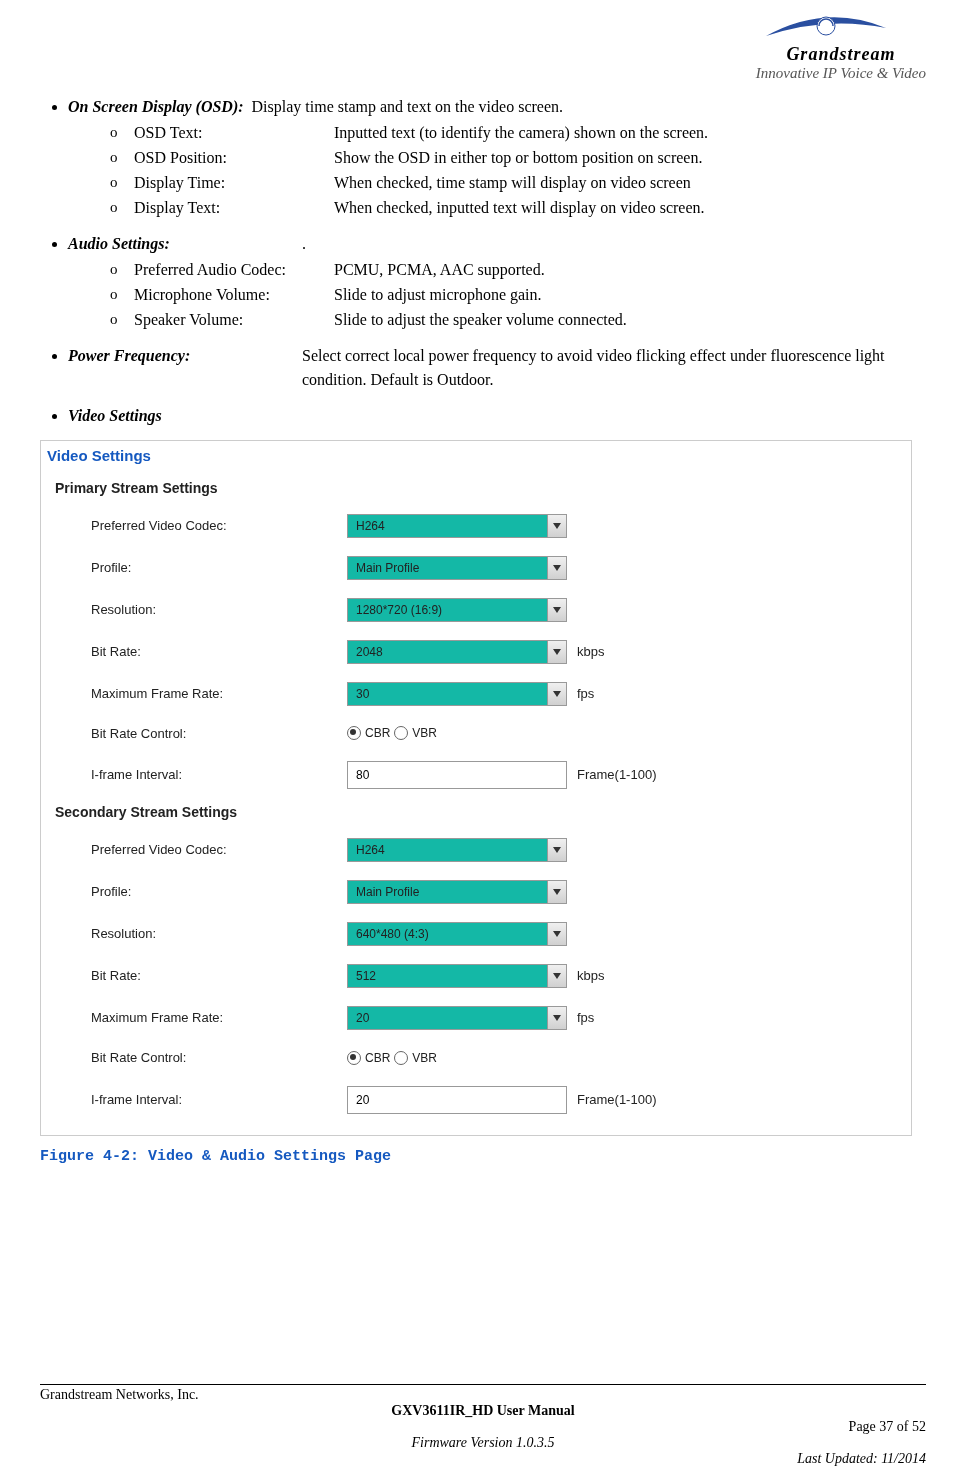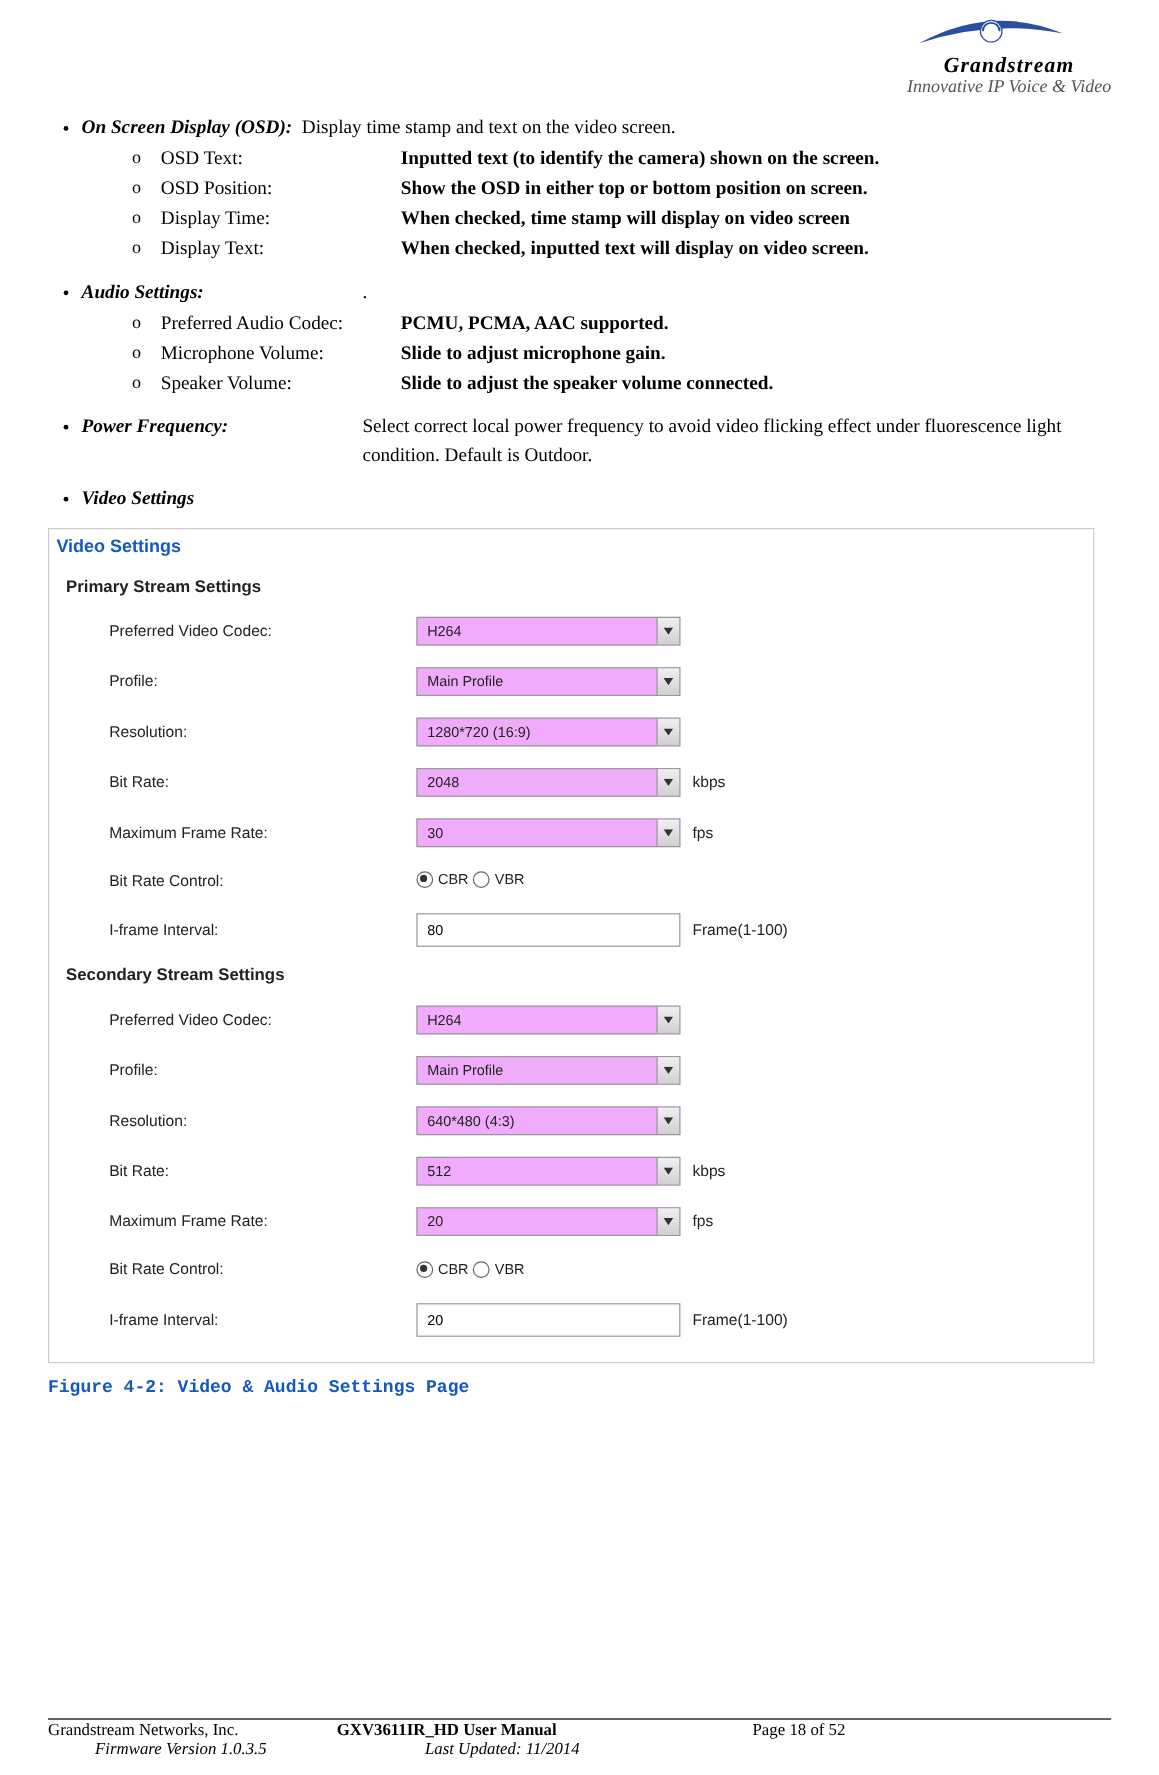--- a/index.html
+++ b/index.html
@@ -77,21 +77,20 @@
   }
   .sub-label {
     display: inline-block;
     width: 200px;
     vertical-align: top;
   }
   .sub-desc {
     display: inline-block;
     width: 560px;
     vertical-align: top;
-    font-weight: bold;
   }
   .row-inline .hdr-col {
     display: inline-block;
     width: 230px;
     vertical-align: top;
   }
   .row-inline .desc-col {
     display: inline-block;
     width: 610px;
     vertical-align: top;
@@ -126,21 +125,21 @@
     gap: 6px;
   }
   .form-label {
     width: 250px;
     font-size: 13px;
   }
   .sel {
     display: inline-flex;
     align-items: center;
     border: 1px solid #999;
-    background: #f0abfc;
+    background: #14b8a6;
     height: 24px;
     width: 220px;
     box-sizing: border-box;
   }
   .sel .sel-text {
     flex: 1;
     padding: 0 8px;
     font-size: 12px;
     white-space: nowrap;
     overflow: hidden;
@@ -201,21 +200,21 @@
   }
   .footer {
     position: absolute;
     bottom: 12px;
     left: 40px;
     right: 40px;
     border-top: 1px solid #000;
     padding-top: 2px;
     font-size: 14px;
     display: grid;
-    grid-template-columns: 1fr 1fr 1fr 1fr;
+    grid-template-columns: 1fr;
     row-gap: 0;
   }
   .footer .c { text-align: center; font-weight: bold; }
   .footer .r { text-align: right; }
   .footer .ci { text-align: center; font-style: italic; }
   .footer .ri { text-align: right; font-style: italic; }
 </style>
 </head>
 <body>
 
@@ -436,19 +435,19 @@
 
     </div>
 
     <div class="figure-caption">Figure 4-2:  Video &amp; Audio Settings Page</div>
 
   </div>
 
   <div class="footer">
     <div>Grandstream Networks, Inc.</div>
     <div class="c">GXV3611IR_HD User Manual</div>
-    <div class="r">Page 18 of 52</div>
+    <div class="r">Page 37 of 52</div>
     <div></div>
     <div class="ci">Firmware Version 1.0.3.5</div>
     <div class="ri">Last Updated: 11/2014</div>
   </div>
 
 </div>
 
 </body></html>

